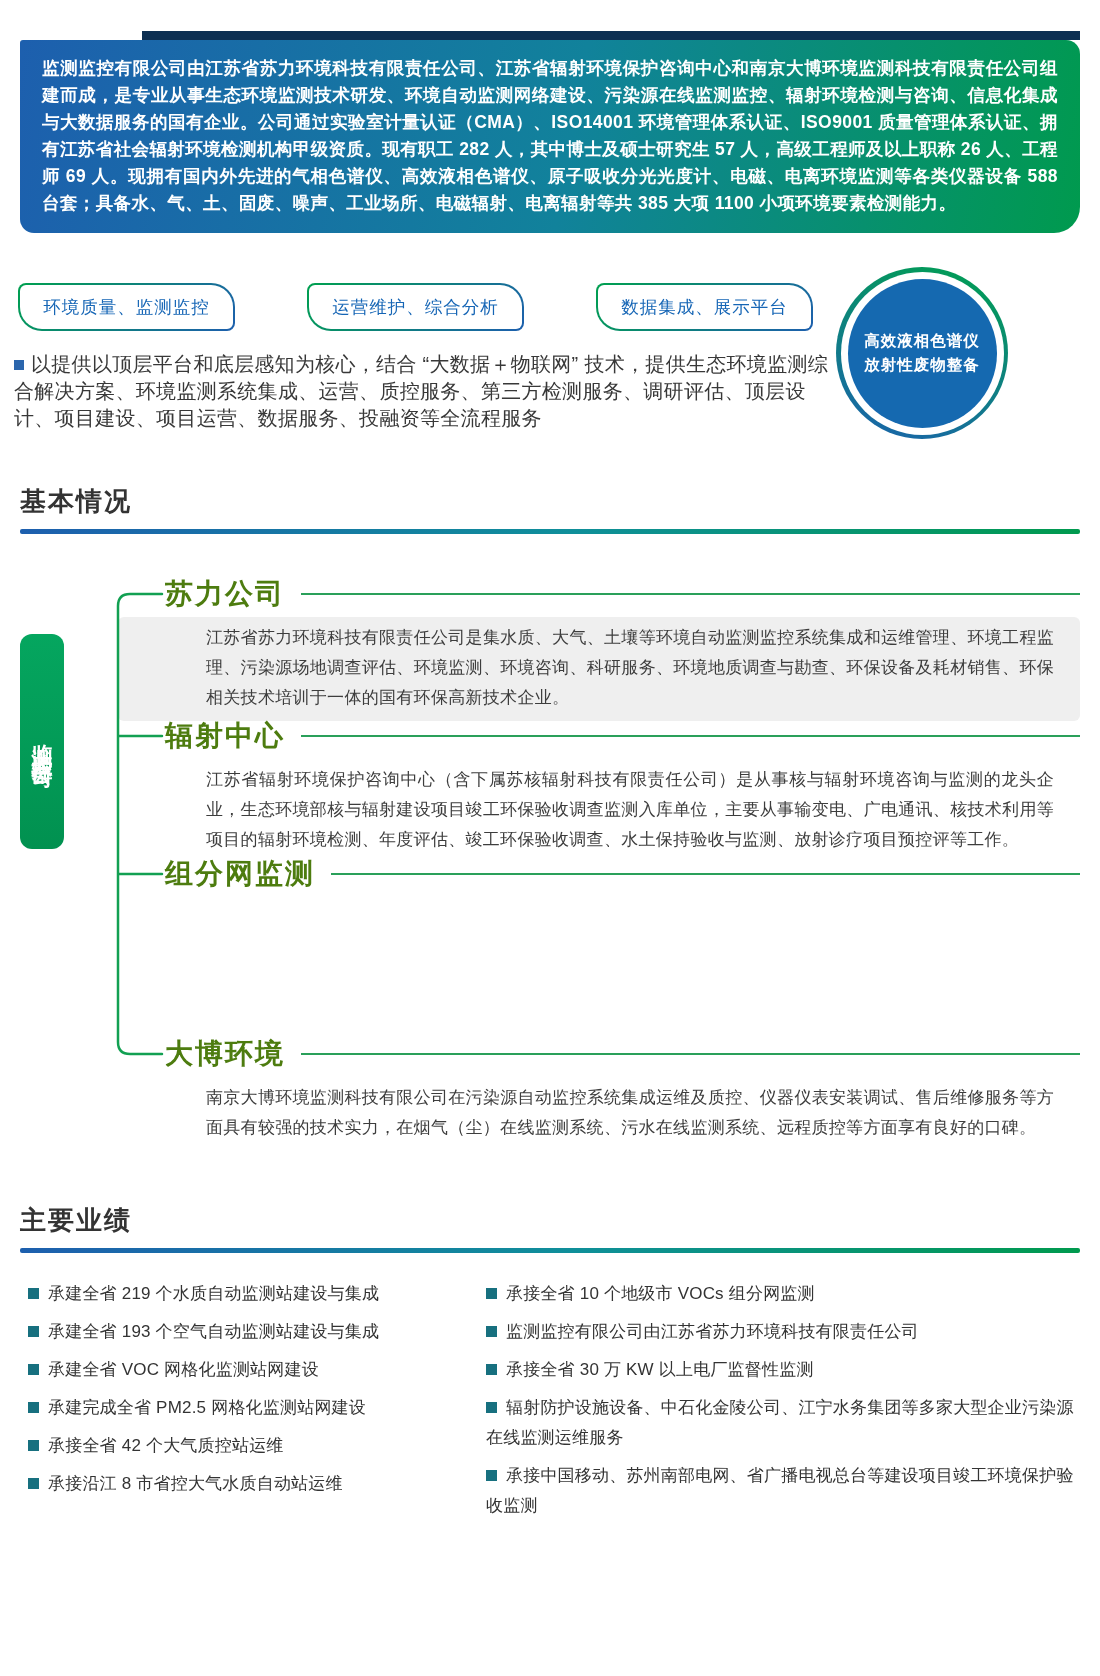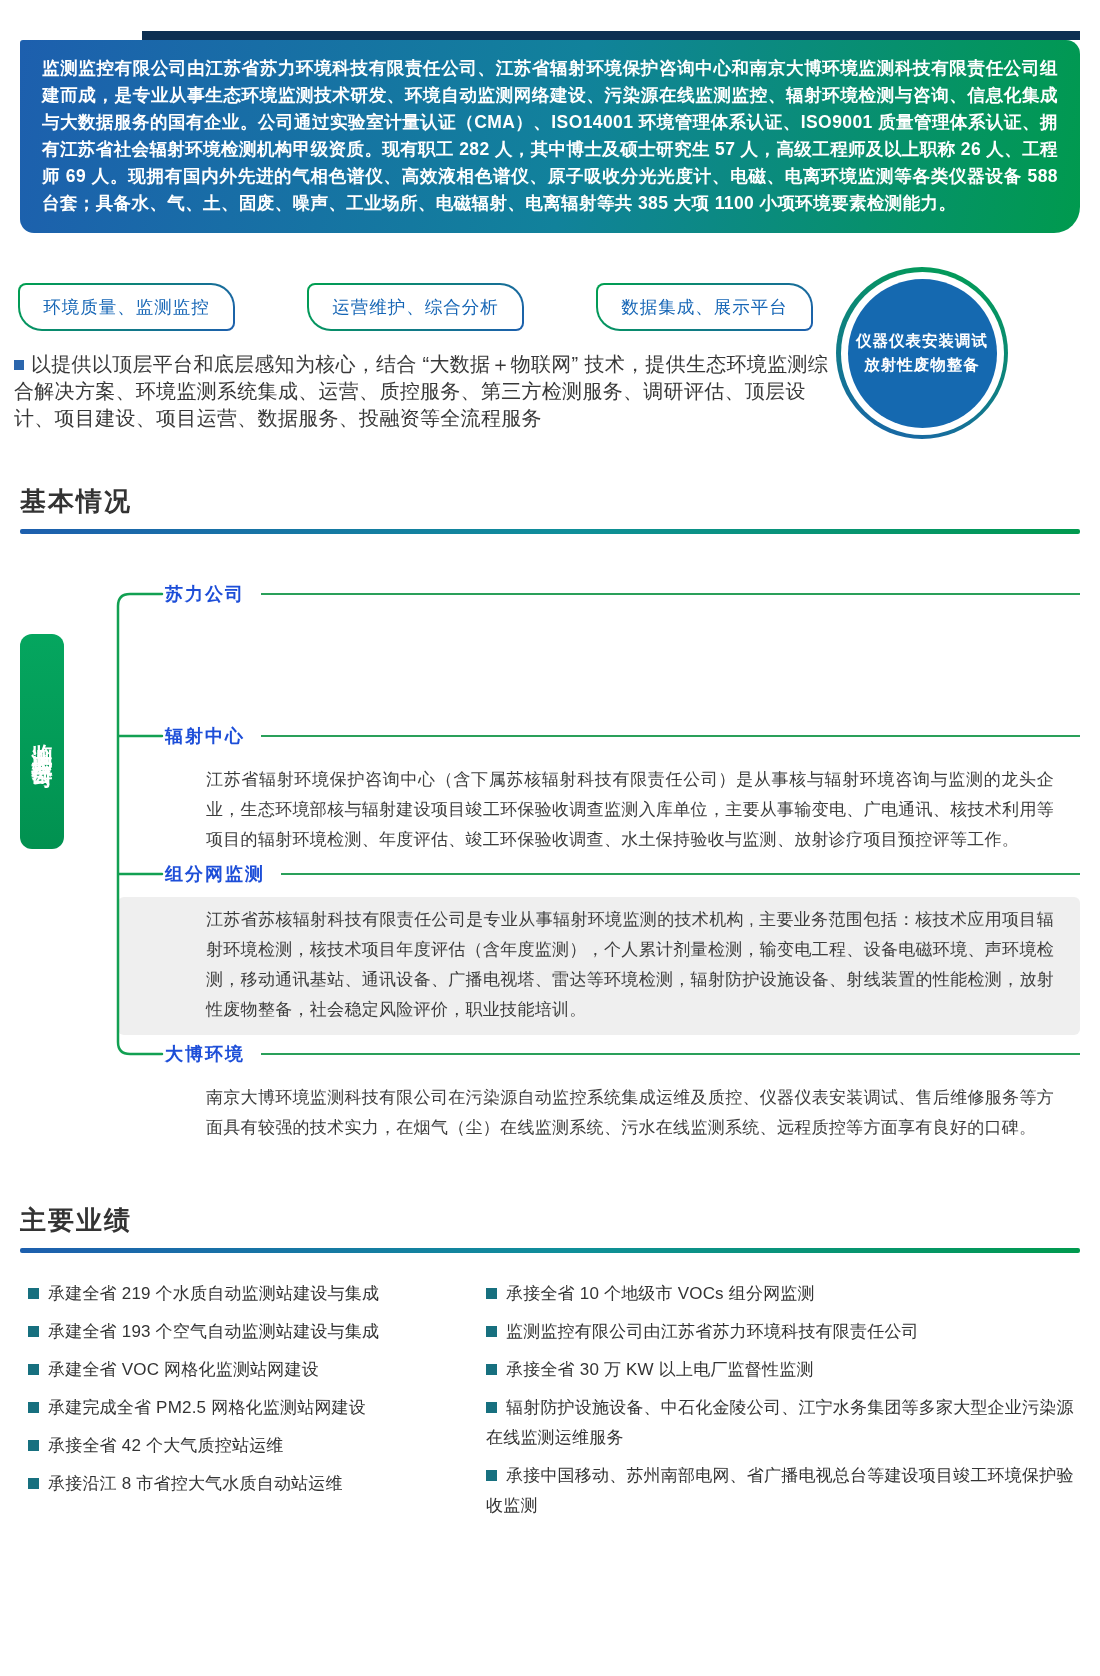--- a/index.html
+++ b/index.html
@@ -69,21 +69,21 @@
     position:absolute;left:20px;top:100px;width:44px;height:215px;border-radius:12px;
     background:linear-gradient(180deg,#05a65f 0%,#019150 100%);
     display:flex;align-items:center;justify-content:center;z-index:3;
   }
   .side-tab span{
     writing-mode:vertical-rl;color:#fff;font-size:21px;font-weight:700;letter-spacing:5px;
   }
   .sec{position:relative;}
   .sec-1{height:142px;} .sec-2{height:138px;} .sec-3{height:180px;} .sec-4{height:auto;}
   .sec-head{display:flex;align-items:center;height:34px;margin-left:165px;margin-right:20px;}
-  .sec-head h3{margin:0;font-size:18px;font-weight:700;color:#1d4ed8;letter-spacing:2px;white-space:nowrap;}
+  .sec-head h3{margin:0;font-size:28px;font-weight:700;color:#4d7c0f;letter-spacing:2px;white-space:nowrap;}
   .sec-head .rule-s{flex:1;height:2px;background:#2aa05a;margin-left:16px;}
   .sec-body{
     margin:6px 20px 0 118px;padding:6px 26px 8px 88px;border-radius:6px;
     font-size:17px;line-height:30px;color:#3d3d3d;letter-spacing:.3px;text-align:justify;
   }
   .sec-body.gray{background:#efefef;}
   .sec-3 .sec-body{padding-top:8px;padding-bottom:10px;}
   
   .ach-cols{display:flex;margin:26px 20px 0 28px;justify-content:center;}
   .ach-col{list-style:none;margin:0;padding:0;}
@@ -118,21 +118,21 @@
     <div class="pill">
       <span>数据集成、展示平台</span>
     </div>
   </div>
 
   <p class="intro"><span class="sq"></span><span>以提供以顶层平台和底层感知为核心，结合 “大数据＋物联网” 技术，提供生态环境监测综合解决方案、环境监测系统集成、运营、质控服务、第三方检测服务、调研评估、顶层设计、项目建设、项目运营、数据服务、投融资等全流程服务</span></p>
 
   <div class="badge">
     <div class="badge-gap">
       <div class="badge-core">
-        <span>仪器仪表安装调试</span>
+        <span>高效液相色谱仪</span>
         <span>放射性废物整备</span>
       </div>
     </div>
   </div>
 </div>
 
 <h2 class="h-big">基本情况</h2>
 <div class="rule-big"></div>
 
 <div class="sections">
@@ -143,36 +143,36 @@
 
   <div class="side-tab">
     <span>监测监控公司</span>
   </div>
 
   <div class="sec sec-1">
     <div class="sec-head">
       <h3>苏力公司</h3>
       <div class="rule-s"></div>
     </div>
+    <div class="sec-body gray">江苏省苏力环境科技有限责任公司是集水质、大气、土壤等环境自动监测监控系统集成和运维管理、环境工程监理、污染源场地调查评估、环境监测、环境咨询、科研服务、环境地质调查与勘查、环保设备及耗材销售、环保相关技术培训于一体的国有环保高新技术企业。</div>
   </div>
 
   <div class="sec sec-2">
     <div class="sec-head">
       <h3>辐射中心</h3>
       <div class="rule-s"></div>
     </div>
     <div class="sec-body">江苏省辐射环境保护咨询中心（含下属苏核辐射科技有限责任公司）是从事核与辐射环境咨询与监测的龙头企业，生态环境部核与辐射建设项目竣工环保验收调查监测入库单位，主要从事输变电、广电通讯、核技术利用等项目的辐射环境检测、年度评估、竣工环保验收调查、水土保持验收与监测、放射诊疗项目预控评等工作。</div>
   </div>
 
   <div class="sec sec-3">
     <div class="sec-head">
       <h3>组分网监测</h3>
       <div class="rule-s"></div>
     </div>
-    <div class="sec-body gray">江苏省苏核辐射科技有限责任公司是专业从事辐射环境监测的技术机构 , 主要业务范围包括：核技术应用项目辐射环境检测，核技术项目年度评估（含年度监测），个人累计剂量检测，输变电工程、设备电磁环境、声环境检测，移动通讯基站、通讯设备、广播电视塔、雷达等环境检测，辐射防护设施设备、射线装置的性能检测，放射性废物整备，社会稳定风险评价，职业技能培训。</div>
   </div>
 
   <div class="sec sec-4">
     <div class="sec-head">
       <h3>大博环境</h3>
       <div class="rule-s"></div>
     </div>
     <div class="sec-body">南京大博环境监测科技有限公司在污染源自动监控系统集成运维及质控、仪器仪表安装调试、售后维修服务等方面具有较强的技术实力，在烟气（尘）在线监测系统、污水在线监测系统、远程质控等方面享有良好的口碑。</div>
   </div>
 </div>

